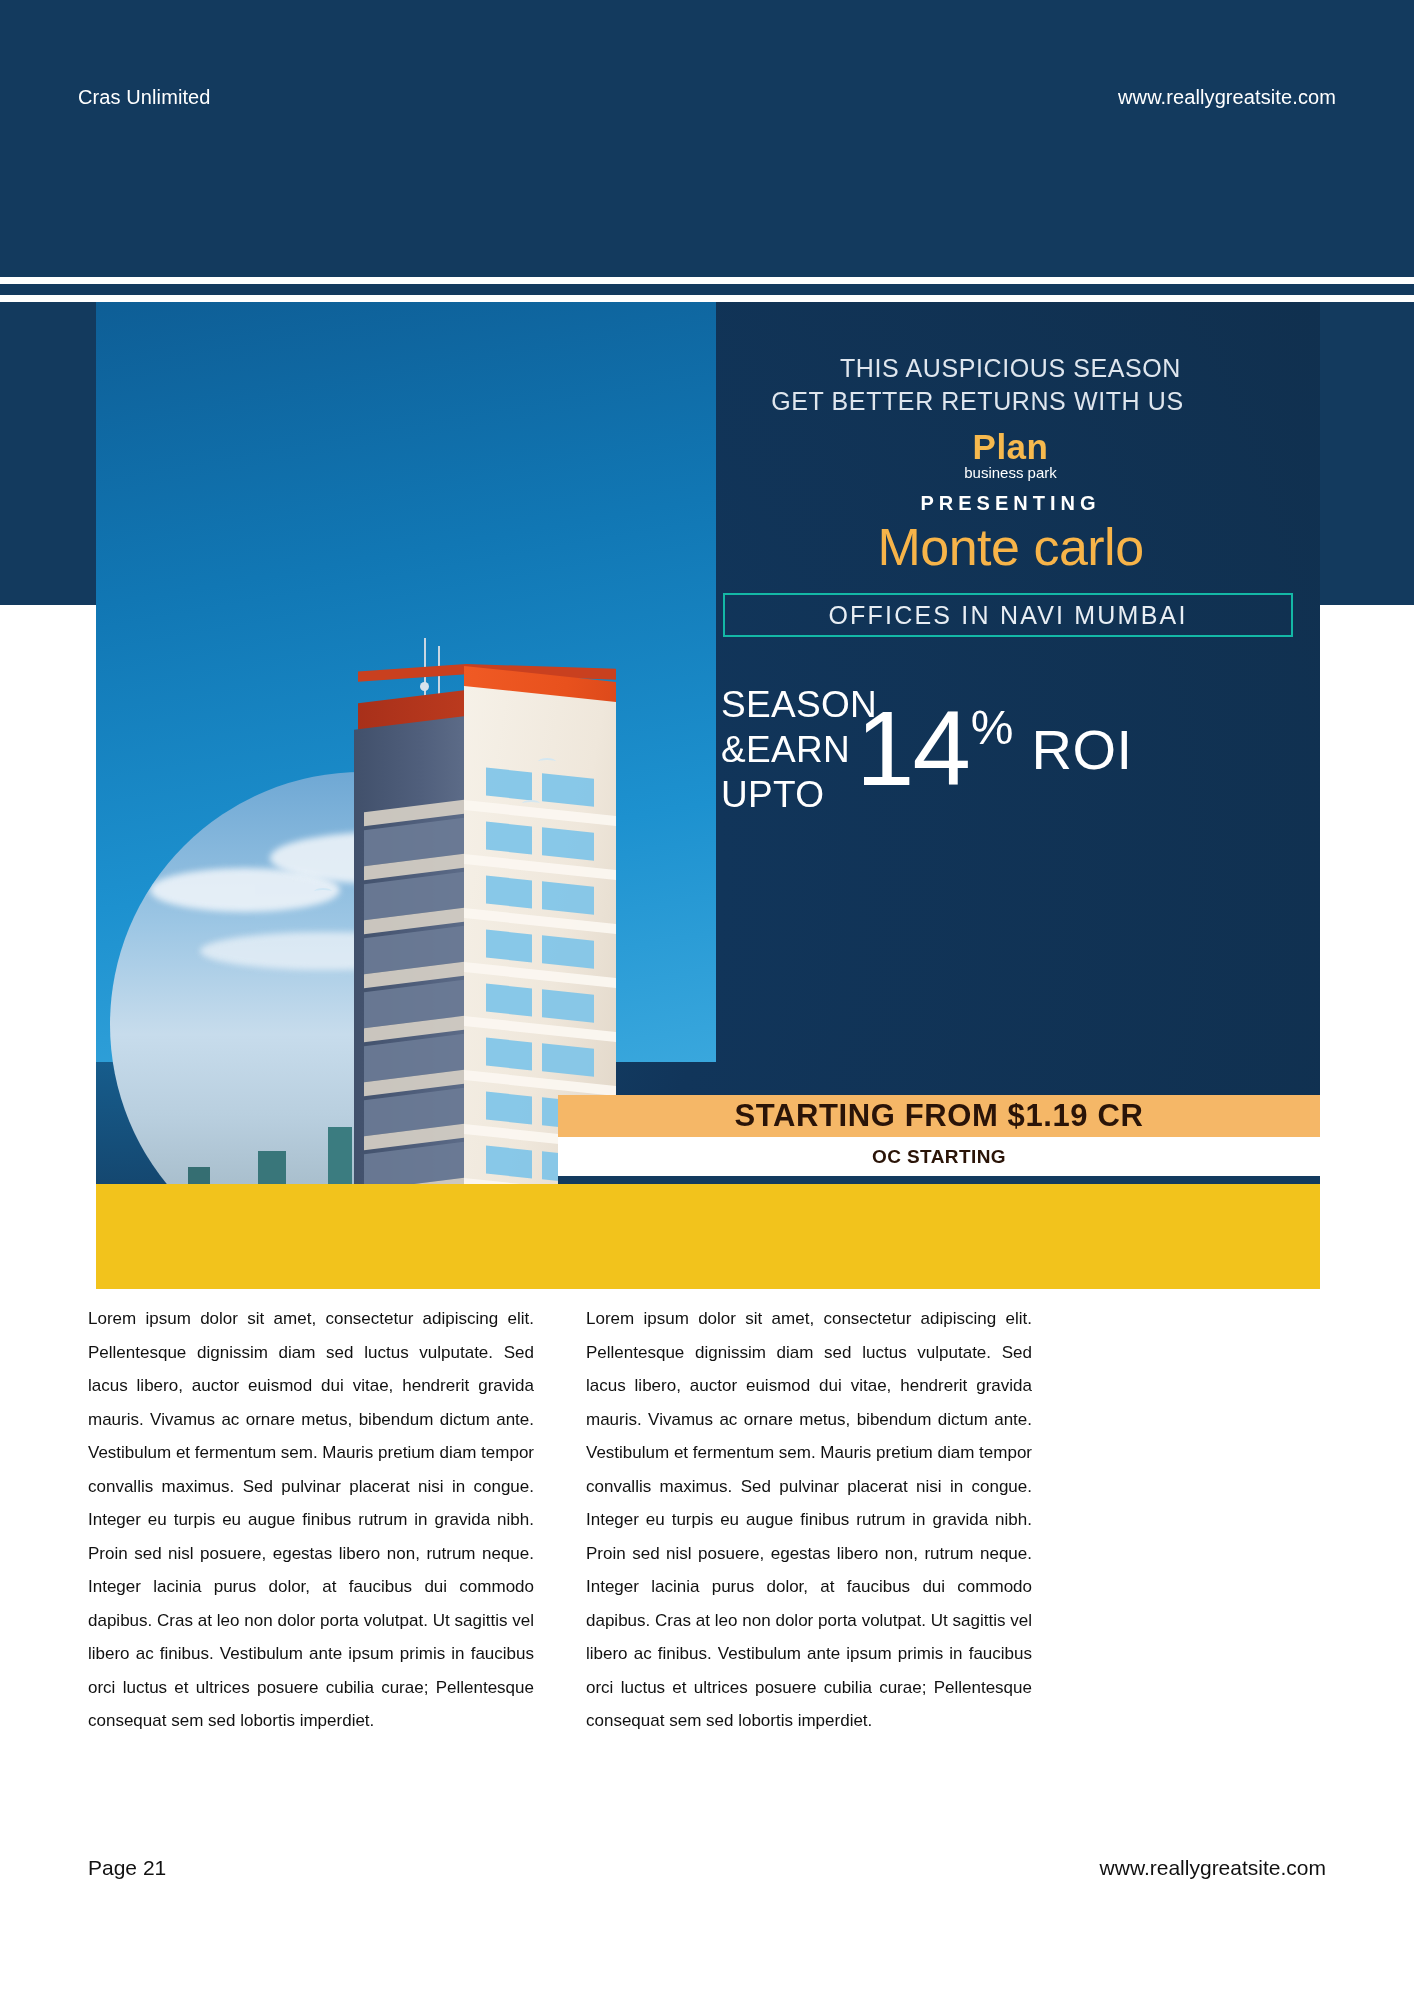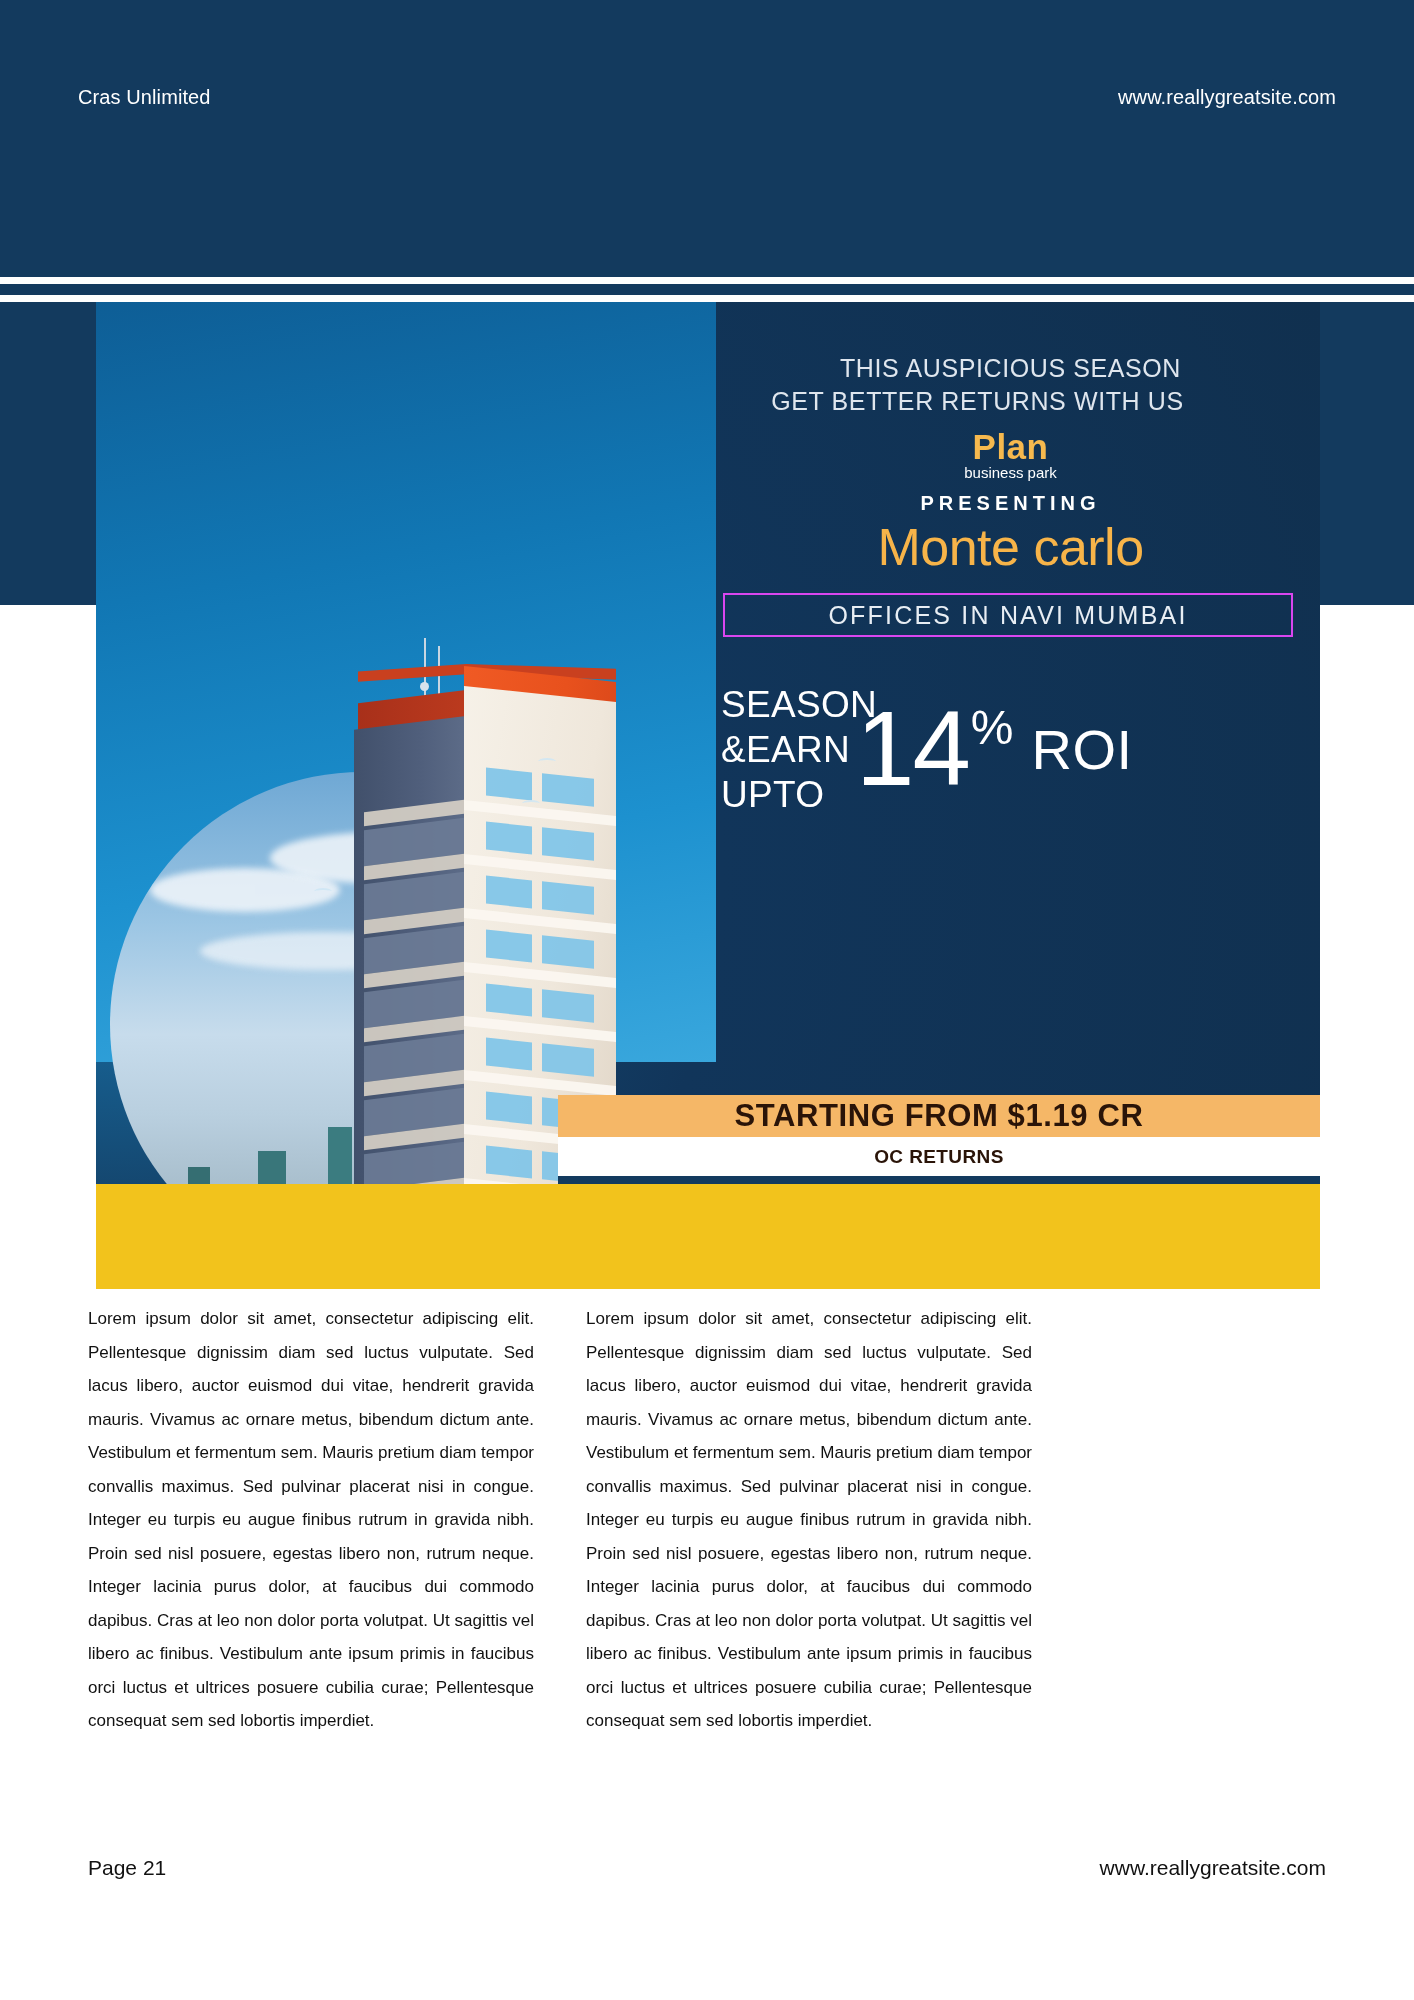--- a/index.html
+++ b/index.html
@@ -128,21 +128,21 @@
   .p-presenting{
     position:absolute; left:622px; top:190px; width:585px;
     text-align:center; color:#ffffff; font-size:20px; letter-spacing:5px;font-weight:bold;
   }
   .p-title{
     position:absolute; left:622px; top:215px; width:585px;
     text-align:center; color:#f7b449; font-size:52px; letter-spacing:-.5px;
   }
   .p-locbox{
     position:absolute; left:627px; top:291px; width:570px; height:44px;
-    border:2px solid #d946ef;
+    border:2px solid #14b8a6;
     display:flex; align-items:center; justify-content:center;
   }
   .p-locbox span{ color:#e8eef4; font-size:25px; letter-spacing:2.2px; }
 
   .p-invest{
     position:absolute; left:625px; top:380px;
     color:#ffffff; font-size:37px; line-height:45px; letter-spacing:.3px;
   }
   .p-roi-wrap{
     position:absolute; left:760px; top:398px;
@@ -319,21 +319,21 @@
     <span class="p-roi-num">14</span>
     <span class="p-roi-pct">%</span>
     <span class="p-roi-lbl">ROI</span>
   </div>
 </div>
 
 <div class="strip-orange">
   <span>STARTING FROM $1.19 CR</span>
 </div>
 <div class="strip-white">
-  <span>OC RETURNS</span>
+  <span>OC STARTING</span>
 </div>
 <div class="strip-navy-underline"></div>
 
 <div class="yellow-band"></div>
 
 <div class="cols">
   <div class="col">Lorem ipsum dolor sit amet, consectetur adipiscing elit. Pellentesque dignissim diam sed luctus vulputate. Sed lacus libero, auctor euismod dui vitae, hendrerit gravida mauris. Vivamus ac ornare metus, bibendum dictum ante. Vestibulum et fermentum sem. Mauris pretium diam tempor convallis maximus. Sed pulvinar placerat nisi in congue. Integer eu turpis eu augue finibus rutrum in gravida nibh. Proin sed nisl posuere, egestas libero non, rutrum neque. Integer lacinia purus dolor, at faucibus dui commodo dapibus. Cras at leo non dolor porta volutpat. Ut sagittis vel libero ac finibus. Vestibulum ante ipsum primis in faucibus orci luctus et ultrices posuere cubilia curae; Pellentesque consequat sem sed lobortis imperdiet.</div>
   <div class="col">Lorem ipsum dolor sit amet, consectetur adipiscing elit. Pellentesque dignissim diam sed luctus vulputate. Sed lacus libero, auctor euismod dui vitae, hendrerit gravida mauris. Vivamus ac ornare metus, bibendum dictum ante. Vestibulum et fermentum sem. Mauris pretium diam tempor convallis maximus. Sed pulvinar placerat nisi in congue. Integer eu turpis eu augue finibus rutrum in gravida nibh. Proin sed nisl posuere, egestas libero non, rutrum neque. Integer lacinia purus dolor, at faucibus dui commodo dapibus. Cras at leo non dolor porta volutpat. Ut sagittis vel libero ac finibus. Vestibulum ante ipsum primis in faucibus orci luctus et ultrices posuere cubilia curae; Pellentesque consequat sem sed lobortis imperdiet.</div>
 </div>
 

